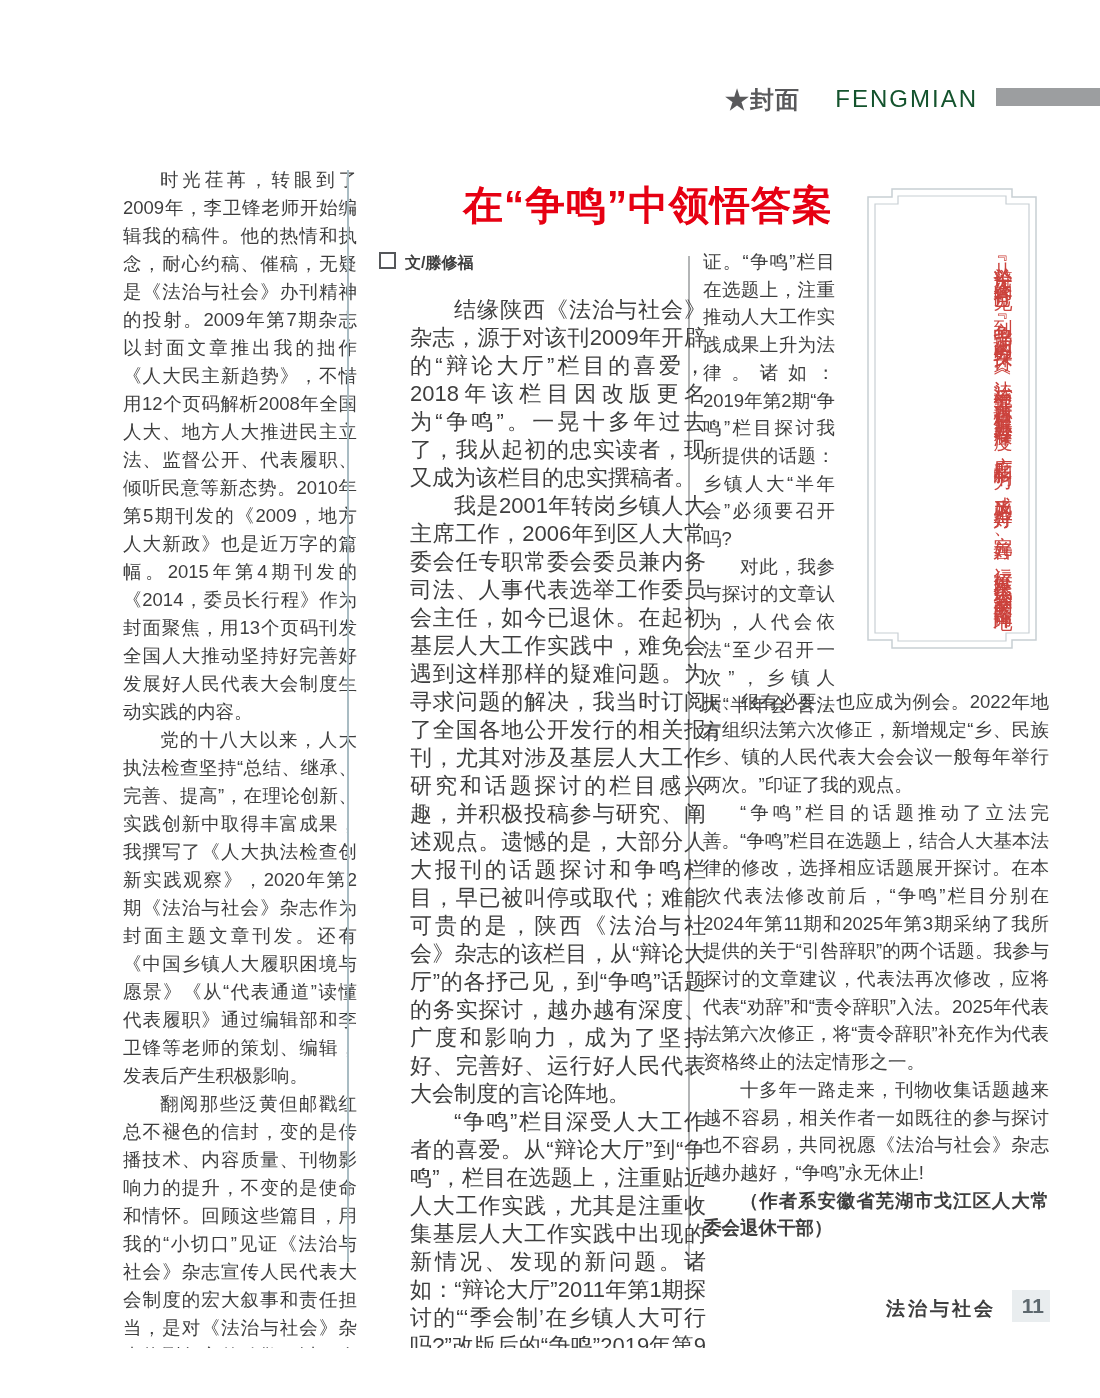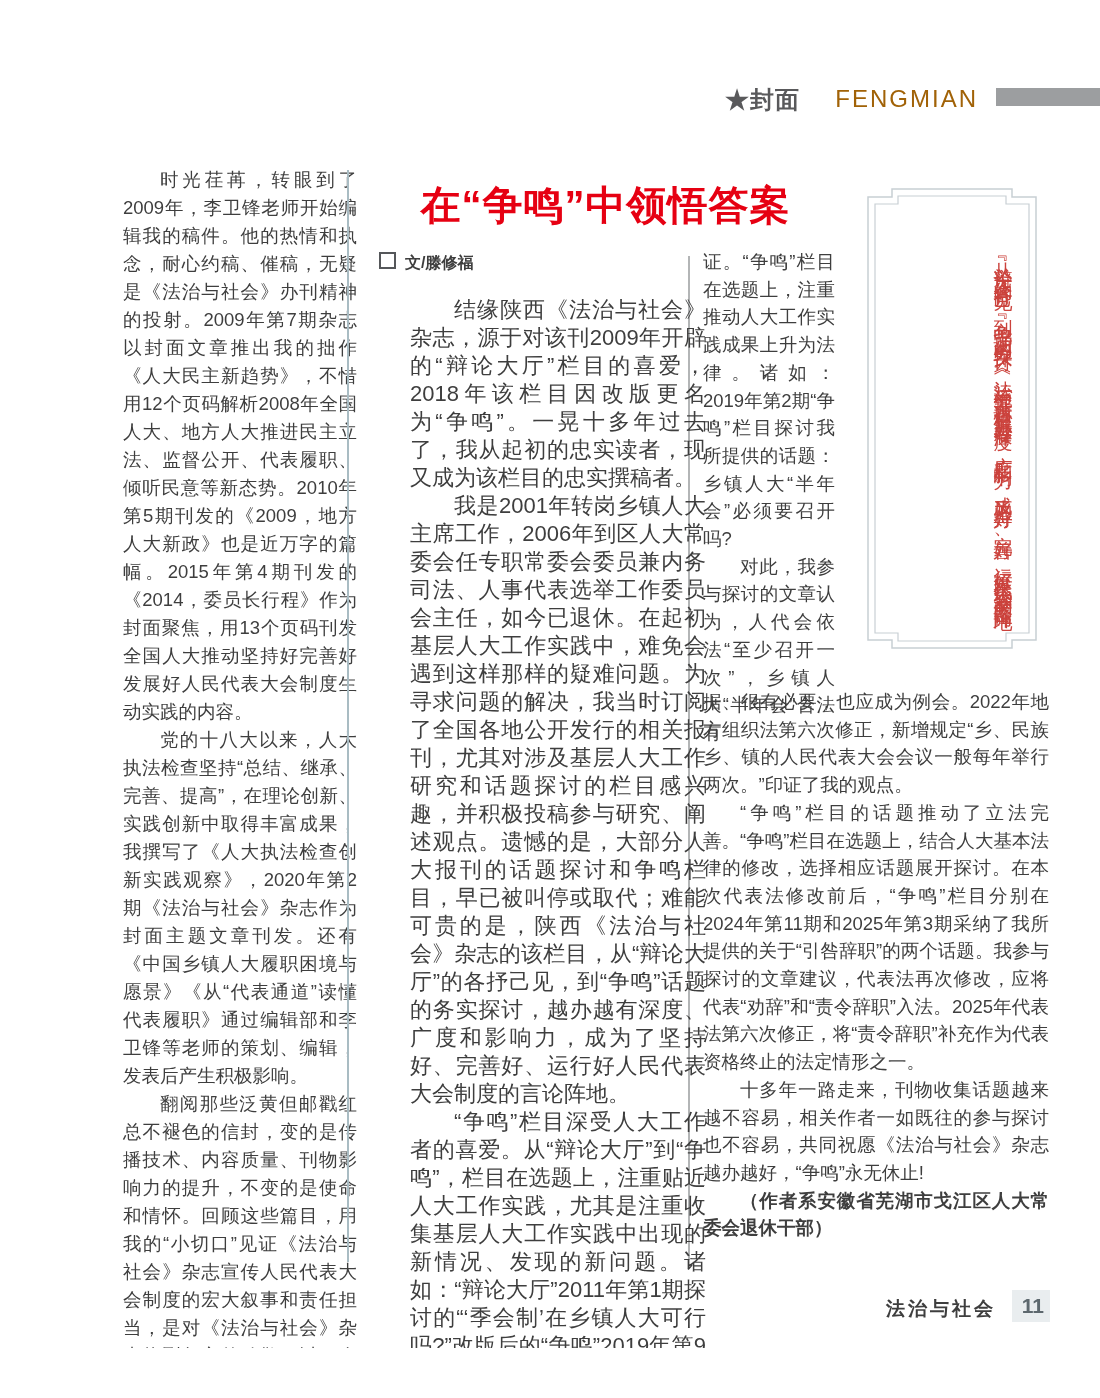--- a/index.html
+++ b/index.html
@@ -3,37 +3,37 @@
 <meta charset="utf-8">
 <style>
   html,body{margin:0;padding:0;background:#ffffff;}
   .page{
     position:relative;width:1100px;height:1348px;background:#ffffff;overflow:hidden;
     font-family:"Liberation Sans",sans-serif;color:#3e3e3e;
   }
   
   .hdr{position:absolute;top:84px;left:0;width:1100px;height:26px;}
   .hdr-cn{position:absolute;right:300px;top:0;font-size:24px;font-weight:bold;color:#59595b;letter-spacing:1px;white-space:nowrap;}
-  .hdr-en{position:absolute;right:122px;top:1px;font-size:24px;font-weight:normal;color:#a16207;letter-spacing:2px;white-space:nowrap;}
+  .hdr-en{position:absolute;right:122px;top:1px;font-size:24px;font-weight:normal;color:#14532d;letter-spacing:2px;white-space:nowrap;}
   .hdr-bar{position:absolute;right:0;top:4px;width:104px;height:18px;background:#9c9ea0;}
   
   .col{position:absolute;text-align:justify;text-justify:inter-ideograph;}
   .col p{margin:0;text-indent:2em;}
   .col p.no-indent{text-indent:0;}
   .col p.bold{font-weight:bold;}
   .col-left{left:100px;top:166px;width:234px;font-size:18.5px;line-height:28px;margin-left:23px;}
   .col-mid{left:378px;top:296px;width:296px;font-size:22px;line-height:28px;margin-left:32px;}
   .col-narrow{left:703px;top:248px;width:132px;font-size:18.5px;line-height:27.7px;}
   .col-wide{left:703px;top:688px;width:346px;font-size:18.5px;line-height:27.7px;}
   
   .divider{position:absolute;background:#a9bcc3;}
   .div-left{left:347px;top:170px;width:2px;height:1092px;}
   .div-right{left:688px;top:256px;width:2px;height:1004px;background:#b3b5b6;}
   
-  .title{position:absolute;left:378px;top:178px;width:455px;margin:0;text-align:center;
+  .title{position:absolute;left:378px;top:178px;width:455px;margin:0;text-align:right;
     font-size:40px;font-weight:bold;color:#e60012;letter-spacing:1px;white-space:nowrap;}
   .byline{position:absolute;left:379px;top:252px;font-size:16px;font-weight:bold;color:#3e3e3e;}
   .byline-box{display:inline-block;width:13px;height:13px;border:2px solid #55575a;margin-right:9px;vertical-align:-1px;}
   
   .quote-box{position:absolute;left:858px;top:185px;width:188px;height:467px;}
   .quote-frame{position:absolute;left:0;top:0;}
   .quote-text{
     position:absolute;top:32px;right:24px;height:408px;width:144px;
     writing-mode:vertical-rl;-webkit-writing-mode:vertical-rl;
     font-size:19px;line-height:2.0;letter-spacing:3px;

